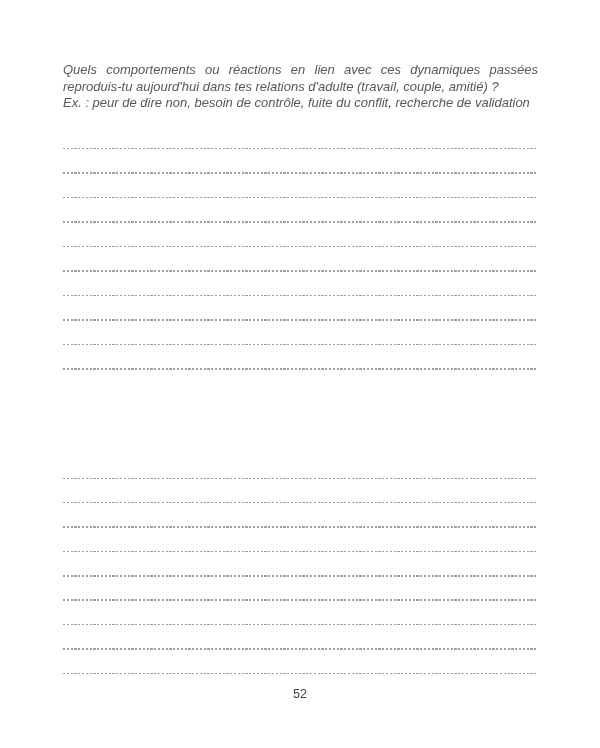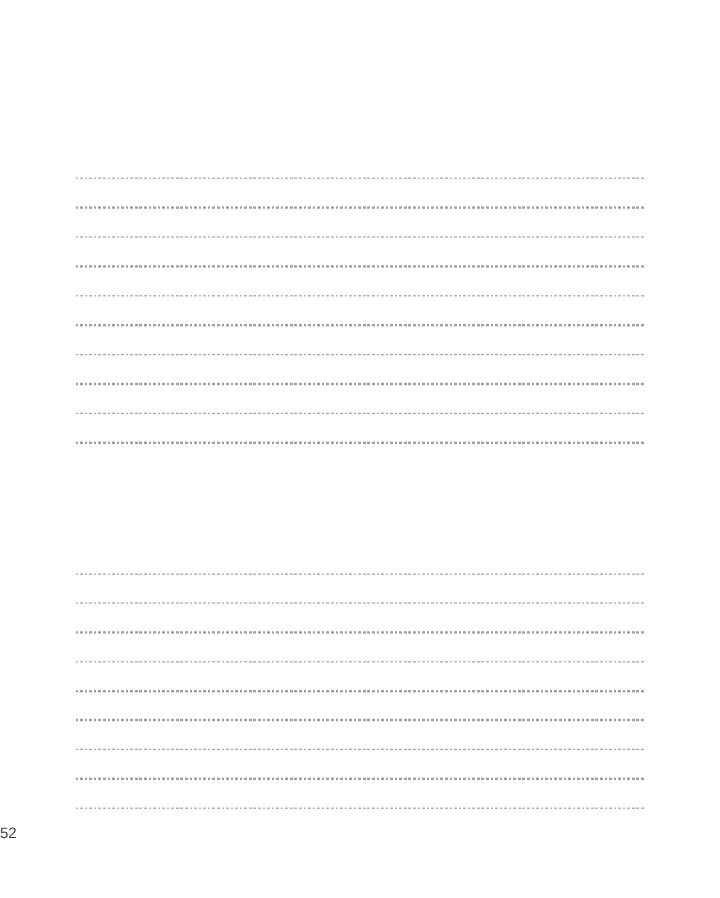--- a/index.html
+++ b/index.html
@@ -52,30 +52,33 @@
       var(--line) 2.2px,
       transparent 2.2px,
       transparent 3.8px
     );
   }
   .page-number {
     position: absolute;
     top: 687px;
     left: 0;
     width: 600px;
+    text-align: center;
     font-size: 12.5px;
     color: var(--page_number);
   }
 </style>
 </head>
 <body>
 
 <div class="page">
 
   <div class="question-block" id="question-block-1">
+    <p>Quels comportements ou réactions en lien avec ces dynamiques passées reproduis-tu aujourd'hui dans tes relations d'adulte (travail, couple, amitié) ?</p>
+    <p>Ex. : peur de dire non, besoin de contrôle, fuite du conflit, recherche de validation</p>
   </div>
 
   <div class="lines" id="answer-lines-1">
       <div class="writing-line"></div>
       <div class="writing-line"></div>
       <div class="writing-line"></div>
       <div class="writing-line"></div>
       <div class="writing-line"></div>
       <div class="writing-line"></div>
       <div class="writing-line"></div>

